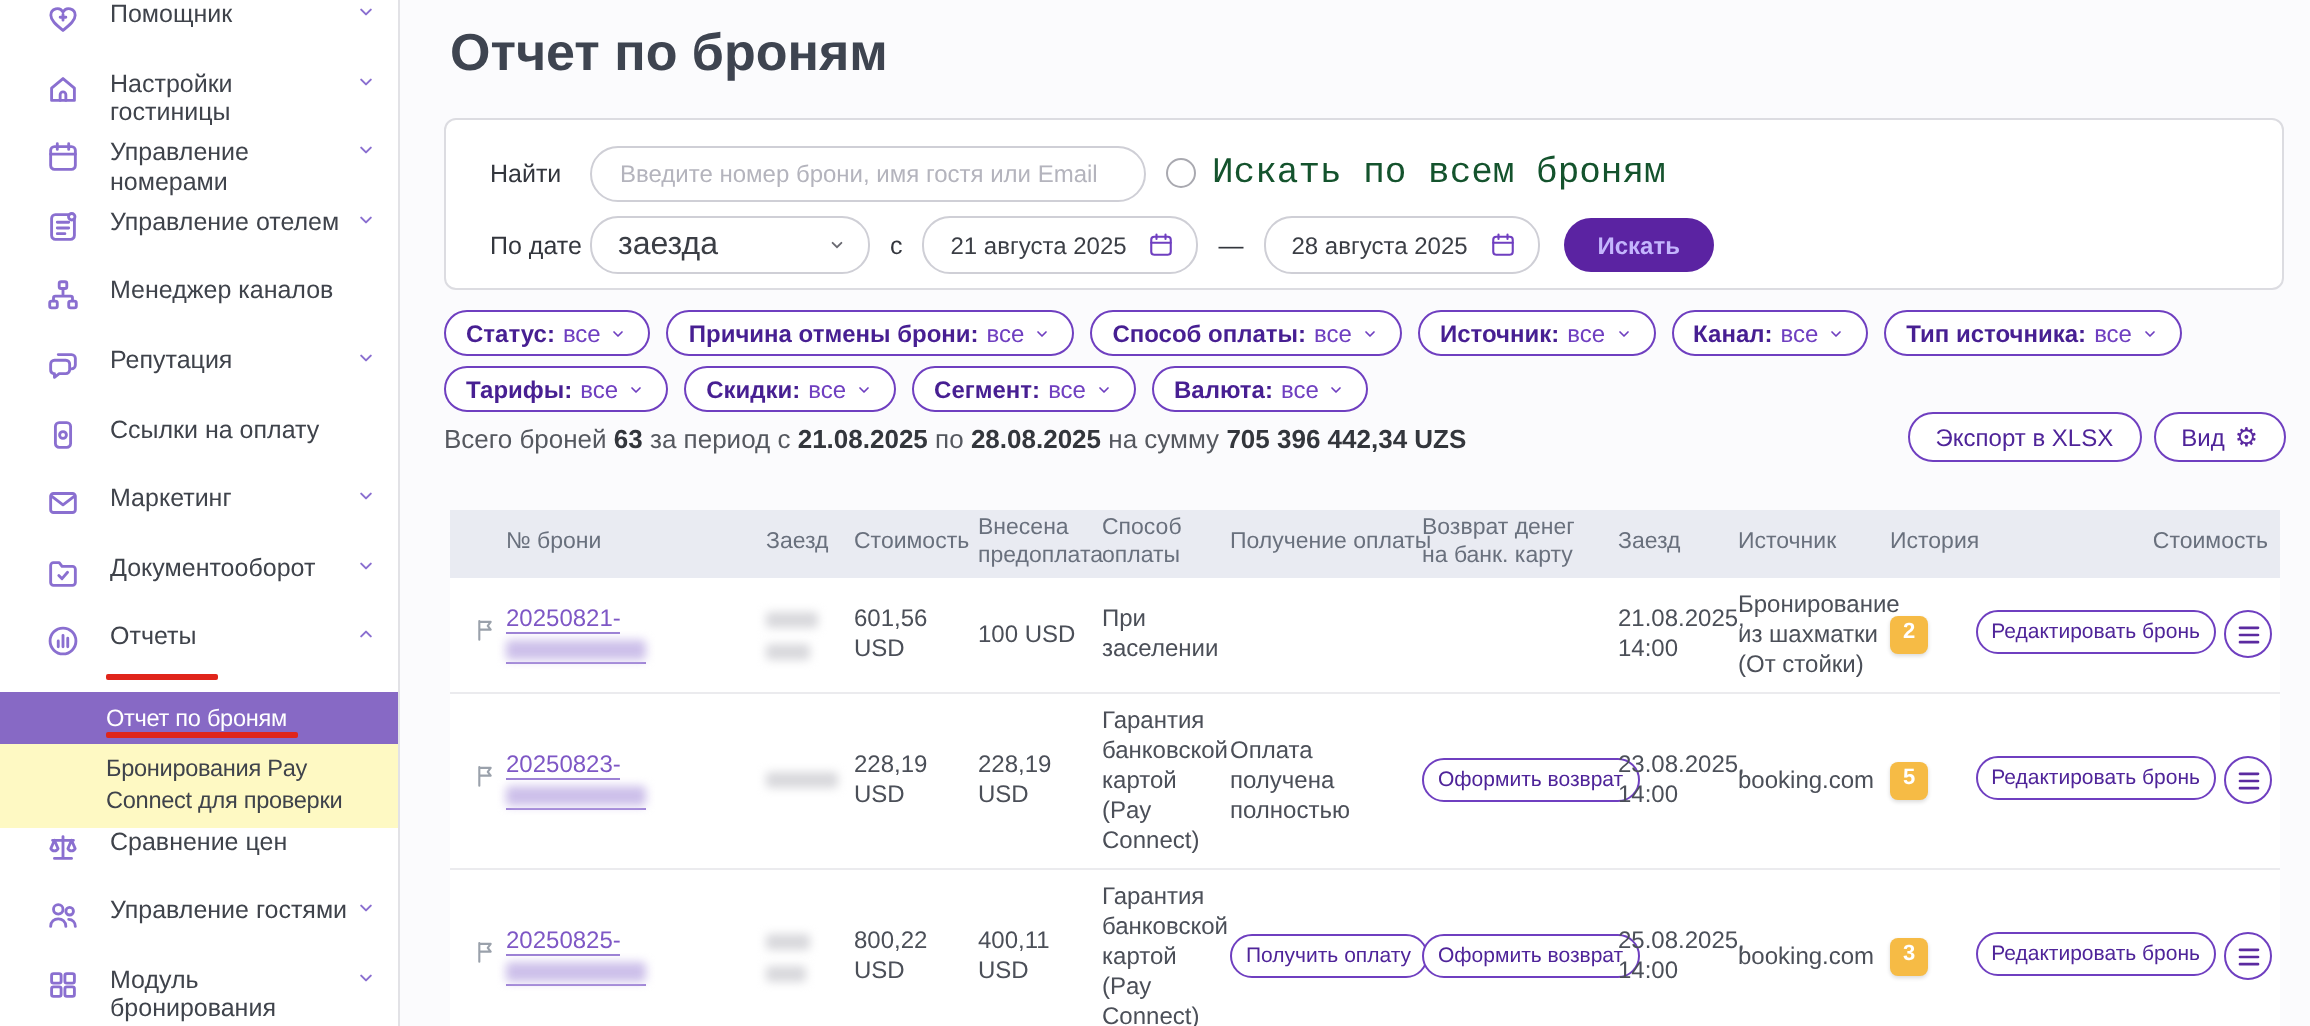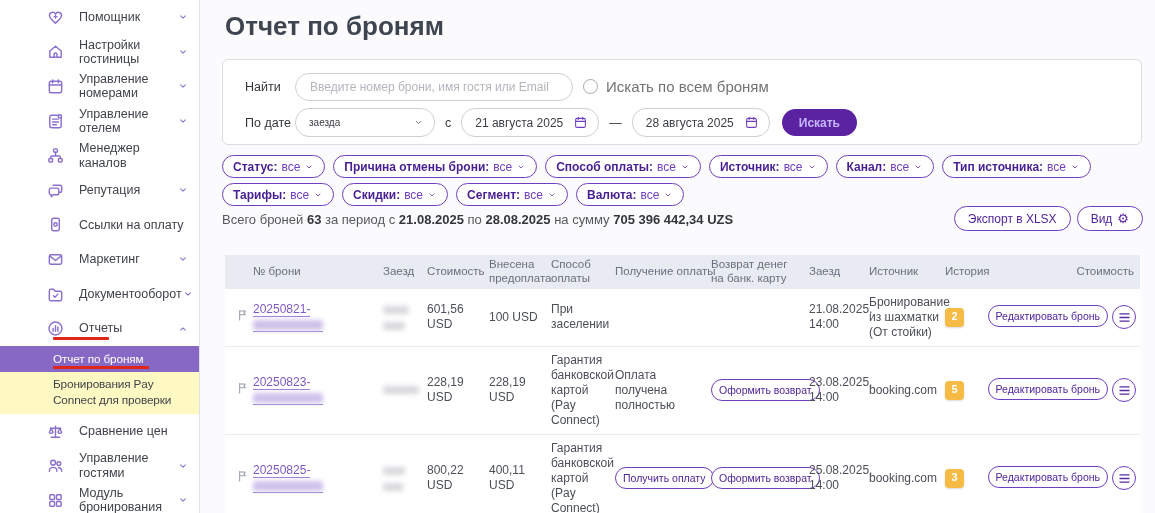--- a/index.html
+++ b/index.html
@@ -4,22 +4,22 @@
 <style>
   * { box-sizing: border-box; margin: 0; padding: 0; }
   html,body { background:#e9e9ec; }
   #app{
     position:relative; width:1155px; height:513px; overflow:hidden;
     background:#fbfbfd; font-family:"Liberation Sans", sans-serif; color:#4b4f58;
   }
   
   .sidebar{ position:absolute; left:0; top:0; width:200px; height:100%;
     background:#fff; border-right:1px solid #e2e2e6; z-index:3; }
-  .nav-item{ height:34.6px; display:flex; align-items:center; padding:0 10px 0 22px;
-    cursor:pointer; position:relative;margin-left:24px; }
+  .nav-item{ height:34.6px; display:flex; align-items:flex-start; padding:0 10px 0 22px;
+    cursor:pointer; position:relative; }
   .nav-label{ margin-left:14px; font-size:12.5px; color:#3f434b; flex:1 1 auto; line-height:1.15;}
   .si{ width:19px; height:19px; flex:none; stroke:#8a6fd0; fill:none;
     stroke-width:1.5; stroke-linecap:round; stroke-linejoin:round; }
   .chev{ width:12px; height:12px; flex:none; stroke:#8a6fd0; fill:none; stroke-width:1.7;
     stroke-linecap:round; stroke-linejoin:round; }
   .submenu-item{ display:flex; align-items:center; font-size:11.8px; letter-spacing:-0.15px;
     padding:0 6px 0 53px; cursor:pointer; }
   .submenu-active{ height:26px; background:#8769c5; color:#fff; }
   .submenu-plain{ min-height:41px; background:#fef9c3; color:#3f434b; line-height:1.35;
     padding-top:5px; padding-bottom:5px; }
@@ -31,24 +31,24 @@
   .search-panel{ position:absolute; left:22px; top:59px; width:920px; height:86px;
     background:#fff; border:1px solid #dcdce1; border-radius:6px; padding:12px 22px; }
   .srow{ display:flex; align-items:center; height:29px; }
   .srow + .srow{ margin-top:7px; }
   .flabel{ width:50px; font-size:12.5px; color:#33363d; flex:none; }
   .search-input{ width:278px; height:28px; border:1px solid #cfcfd6; border-radius:14px;
     padding:0 14px; font-size:12px; color:#444; outline:none; font-family:"Liberation Sans",sans-serif;}
   .search-input::placeholder{ color:#b4b4bd; }
   .radio{ width:15px; height:15px; border:1.5px solid #a9a9b0; border-radius:50%;
     margin:0 8px 0 10px; flex:none; background:#fff; cursor:pointer;}
-  .toggle-label{ font-size:15px; color:#737373; }
+  .toggle-label{ font-size:18px; color:#14532d;font-family:Liberation Mono, monospace; }
   .select-box{ width:140px; height:29px; border:1px solid #cfcfd6; border-radius:14px;
     background:#fff; display:flex; align-items:center; padding:0 10px 0 13px;
-    font-size:10px; color:#3b3e45; cursor:pointer; }
+    font-size:16px; color:#3b3e45; cursor:pointer; }
   .select-box .grow{ flex:1; }
   .schev{ width:11px; height:11px; stroke:#6a6a72; fill:none; stroke-width:1.7; stroke-linecap:round;}
   .inline-lbl{ font-size:12.5px; color:#33363d; margin:0 10px; }
   .date-box{ width:138px; height:29px; border:1px solid #cfcfd6; border-radius:14px;
     background:#fff; display:flex; align-items:center; padding:0 10px 0 13px;
     font-size:12px; color:#3b3e45; cursor:pointer; }
   .date-box .grow{ flex:1; }
   .cal{ width:15px; height:15px; stroke:#6f3fc0; fill:none; stroke-width:1.4; stroke-linecap:round;}
   .btn-primary{ height:27px; padding:0 17px; margin-left:12px; background:#5b23a2; color:#c4b5fd;
     border:none; border-radius:14px; font-size:12px; font-weight:bold; cursor:pointer;

